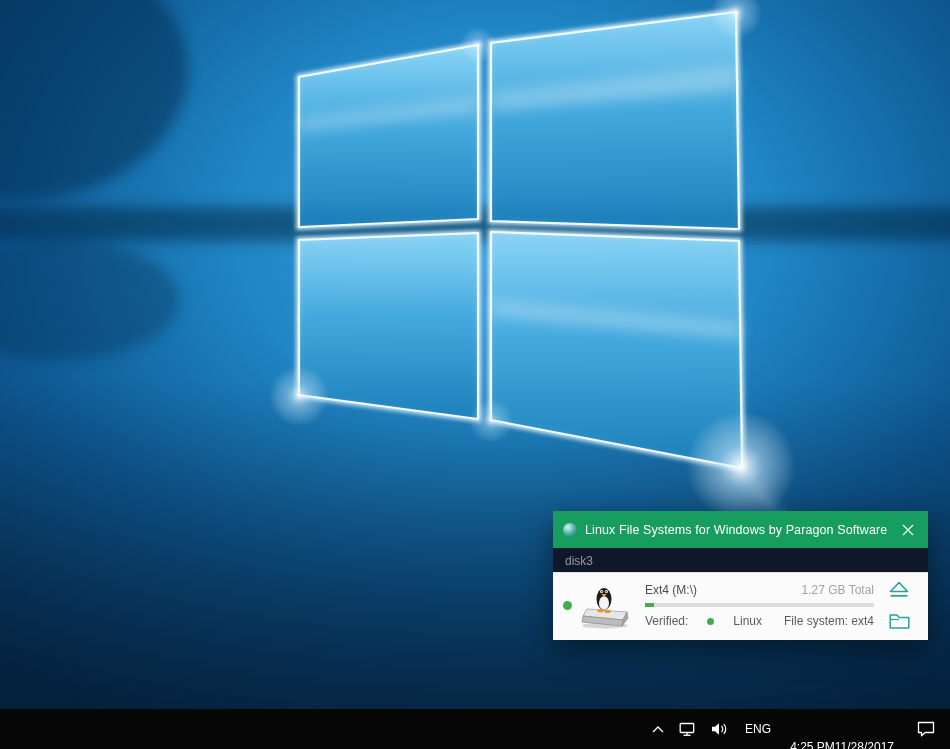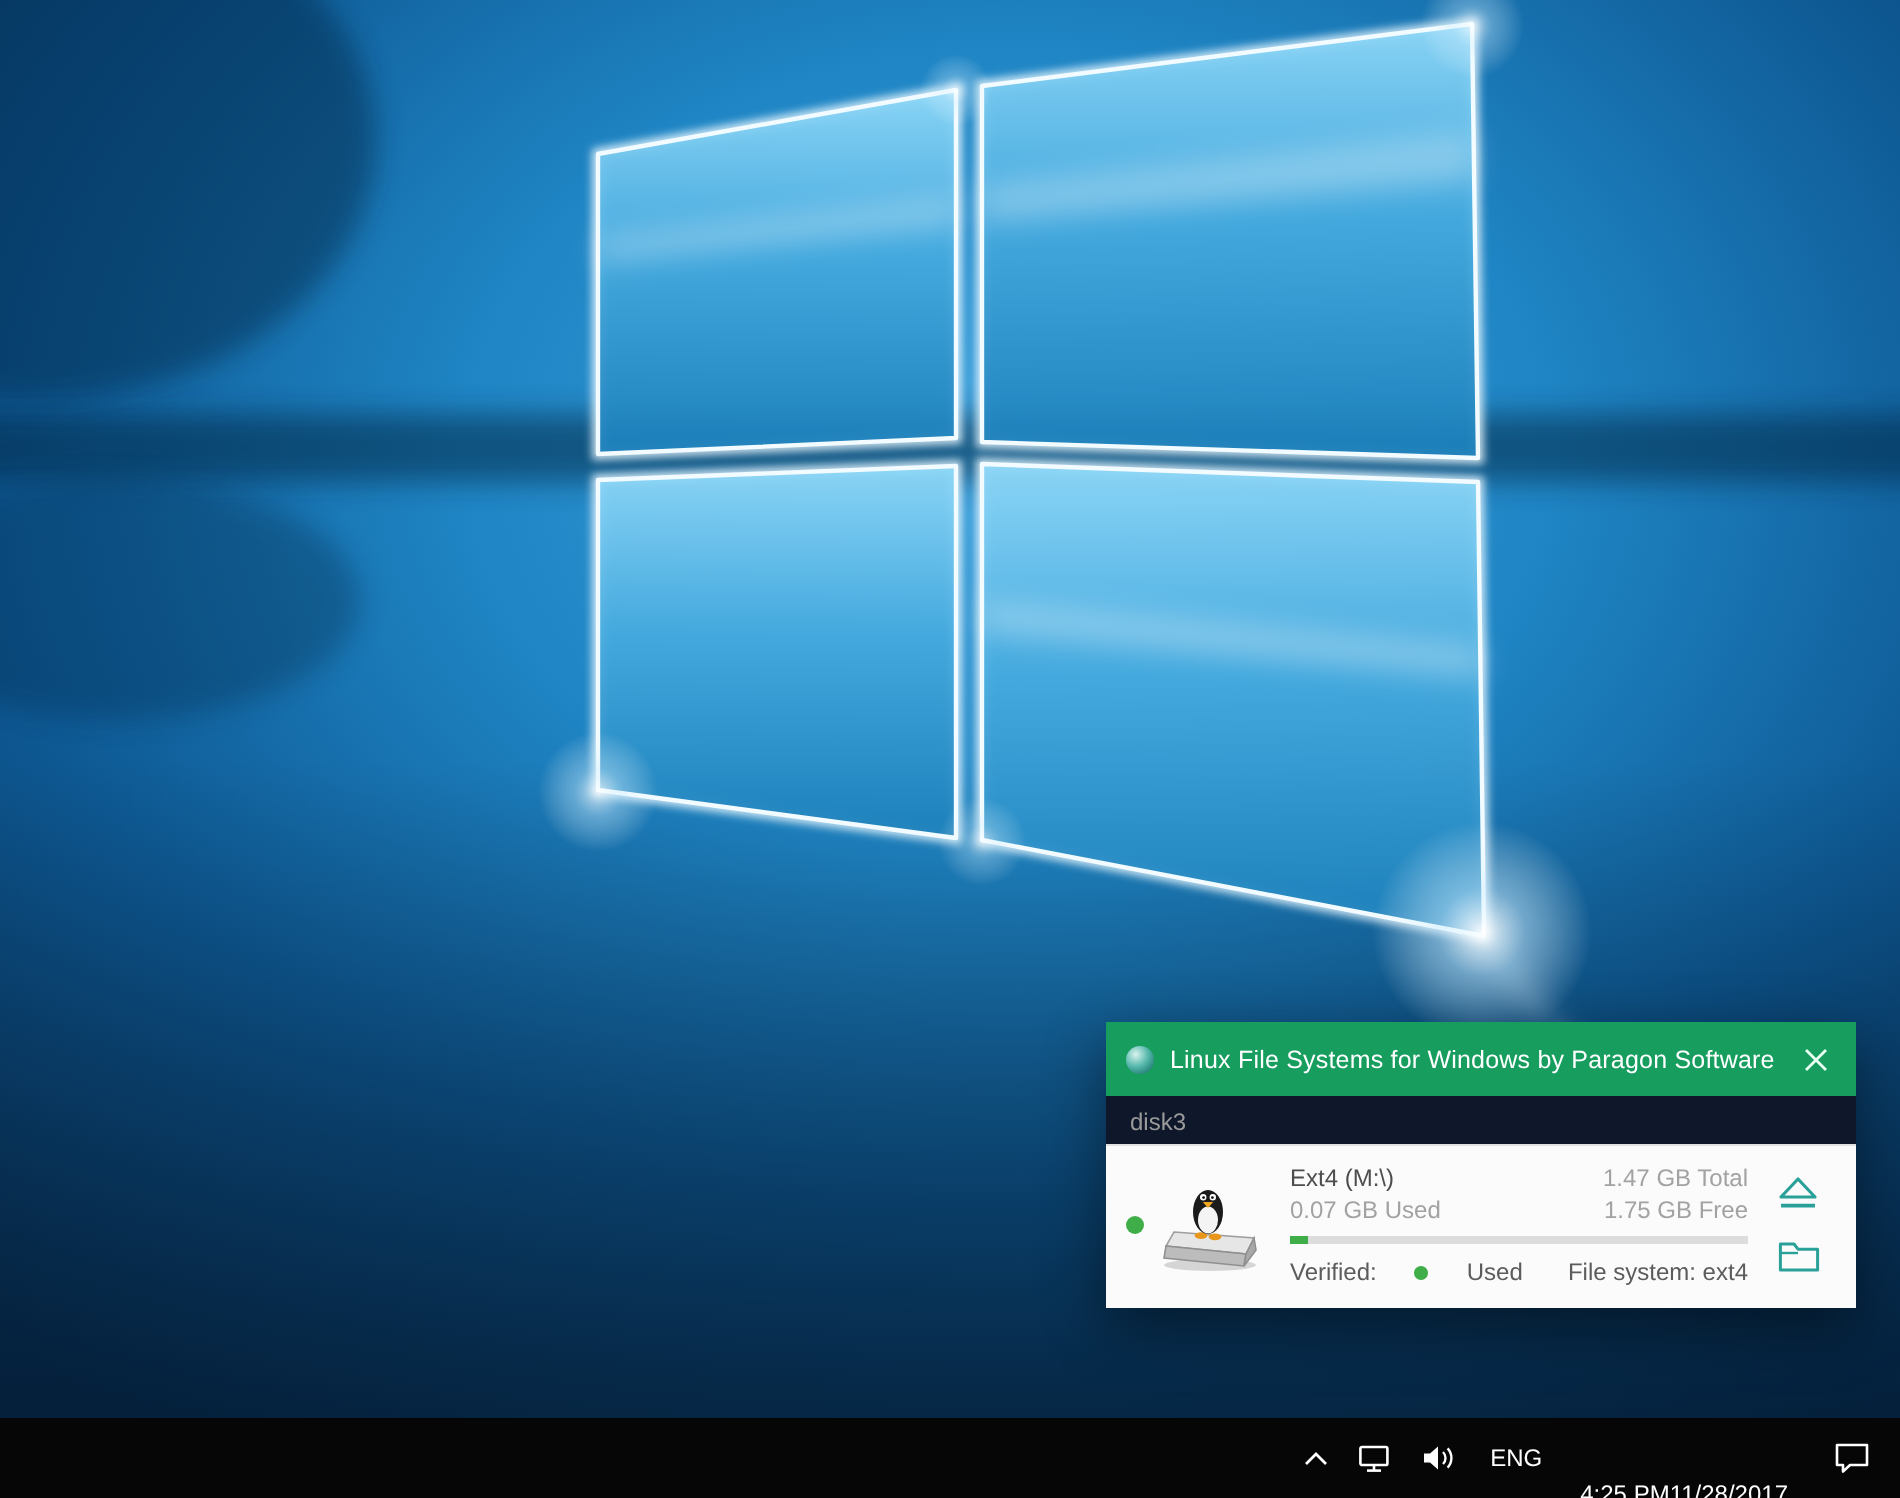--- a/index.html
+++ b/index.html
@@ -169,34 +169,30 @@
             <circle cx="29.4" cy="8.6" r="1.6" fill="#ffffff"></circle>
             <circle cx="24.8" cy="8.8" r="0.7" fill="#111111"></circle>
             <circle cx="29.2" cy="8.8" r="0.7" fill="#111111"></circle>
             <polygon points="24.4,11 29.6,11 27,14" fill="#f2a51e"></polygon>
           </svg>
         </span>
 
         <div class="drive-main">
           <div class="dm-line">
             <span class="name">Ext4 (M:\)</span>
-            <span class="muted">1.47 GB Total</span>
-          </div>
-          <div class="dm-line">
-            <span class="muted">0.07 GB Used</span>
-            <span class="muted">1.75 GB Free</span>
+            <span class="muted">1.27 GB Total</span>
           </div>
           <div class="bar">
             <div class="bar-fill" style="width: 4%;"></div>
           </div>
           <div class="dm-line">
             <span class="verified-wrap">
               <span class="dark">Verified:</span>
               <span class="clean-dot"></span>
-              <span class="dark">Used</span>
+              <span class="dark">Linux</span>
             </span>
             <span class="dark">File system: ext4</span>
           </div>
         </div>
 
         <div class="drive-actions">
           <span class="action-ic">
             <svg width="22" height="17" viewBox="0 0 22 17">
               <path d="M11 1.5 L19.5 10.5 H2.5 Z" fill="none" stroke="#2aa198" stroke-width="1.6" stroke-linejoin="round"></path>
               <line x1="2.5" y1="14.8" x2="19.5" y2="14.8" stroke="#2aa198" stroke-width="1.8"></line>

